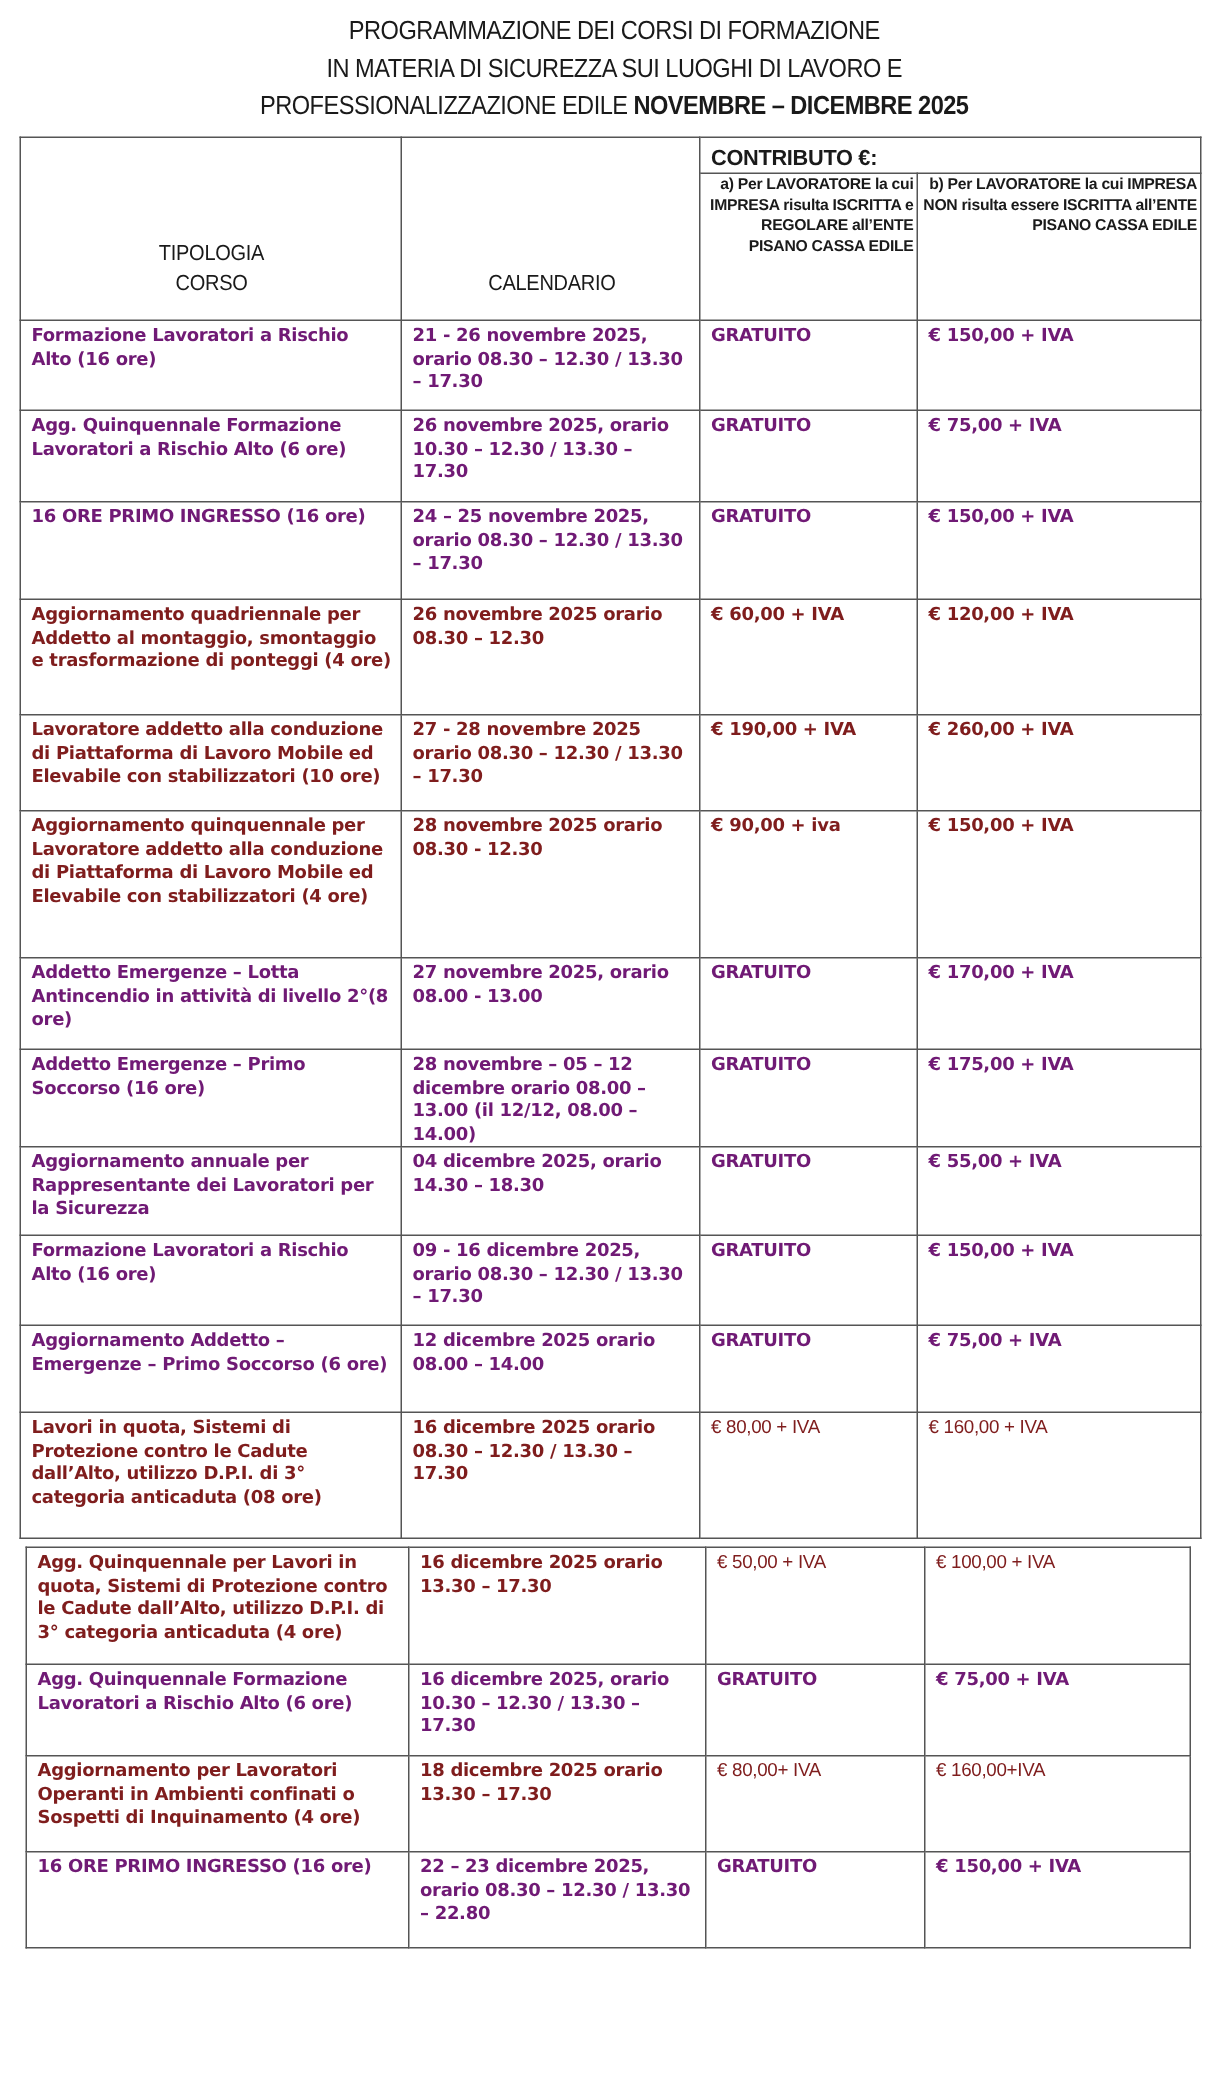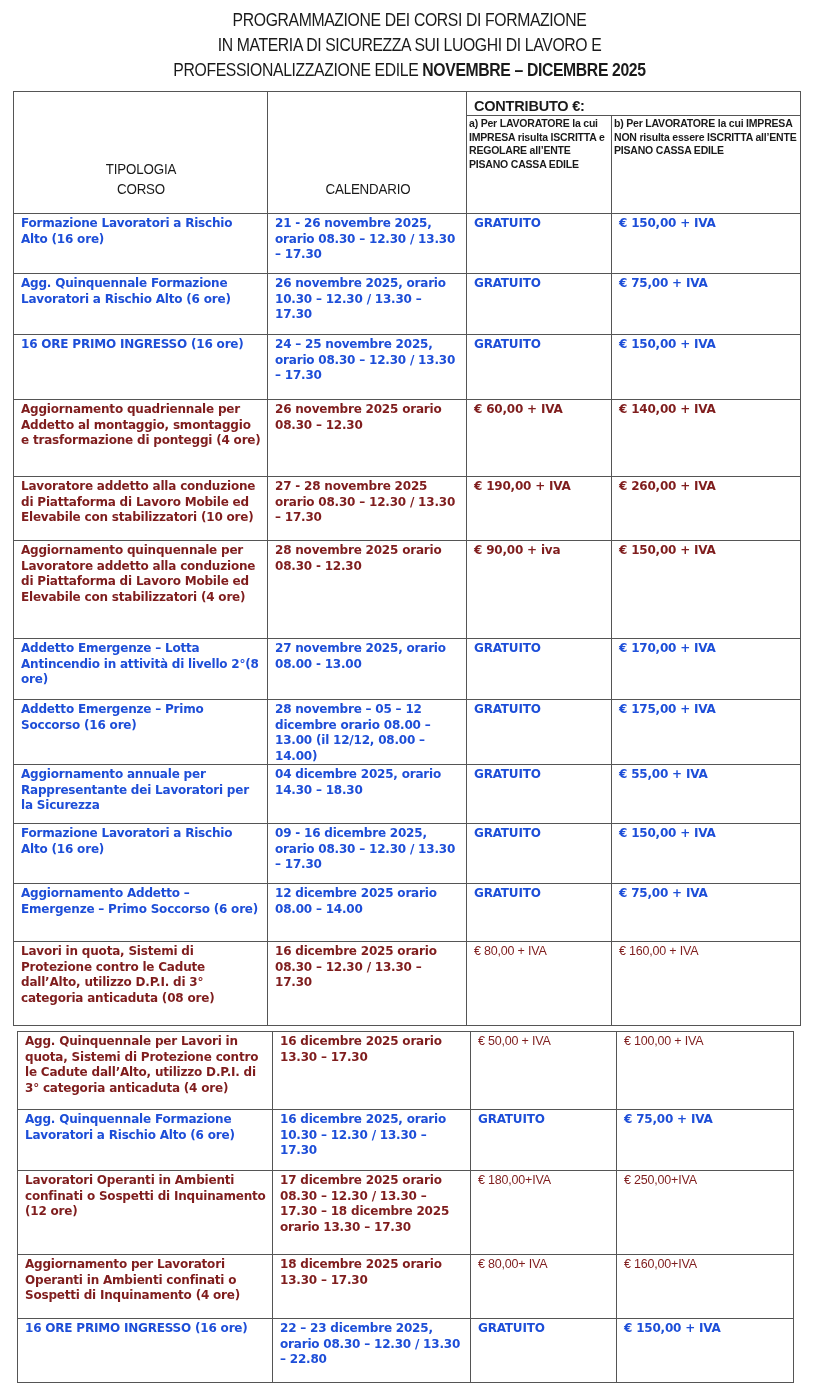--- a/index.html
+++ b/index.html
@@ -63,27 +63,27 @@
       font-size: 14.5px !important;
       text-align: left;
       vertical-align: bottom !important;
       padding-bottom: 1px !important;
       font-weight: bold !important;
       font-family: "Liberation Sans", sans-serif;
     }
     .hdr-sub {
       font-size: 10.5px !important;
       line-height: 13.5px !important;
-      text-align: left;
+      text-align: right;
       font-family: "Liberation Sans", sans-serif;
       font-weight: bold;
       padding: 1px 2px 0 2px !important;
       letter-spacing: -0.2px;
     }
-    .green { color: #1d4ed8; }
+    .green { color: #701a75; }
     .black { color: #7f1d1d; }
     .center { text-align: left; }
     .light { font-weight: normal !important; font-family: "Liberation Sans", sans-serif; font-size: 12.5px !important; }
   </style>
 </head>
 <body>
 
 <div class="title">
   <span class="line">PROGRAMMAZIONE DEI CORSI DI FORMAZIONE</span>
   <span class="line">IN MATERIA DI SICUREZZA SUI LUOGHI DI LAVORO E</span>
@@ -127,21 +127,21 @@
       <tr style="height: 65px;">
         <td class="green">16 ORE PRIMO INGRESSO (16 ore)</td>
         <td class="green center">24 – 25 novembre 2025, orario 08.30 – 12.30 / 13.30 – 17.30</td>
         <td class="green center">GRATUITO</td>
         <td class="green center">€ 150,00 + IVA</td>
       </tr>
       <tr style="height: 77px;">
         <td class="black">Aggiornamento quadriennale per Addetto al montaggio, smontaggio e trasformazione di ponteggi (4 ore)</td>
         <td class="black">26 novembre 2025 orario 08.30 – 12.30</td>
         <td class="black center">€ 60,00 + IVA</td>
-        <td class="black center">€ 140,00 + IVA</td>
+        <td class="black center">€ 120,00 + IVA</td>
       </tr>
       <tr style="height: 64px;">
         <td class="black">Lavoratore addetto alla conduzione di Piattaforma di Lavoro Mobile ed Elevabile con stabilizzatori (10 ore)</td>
         <td class="black">27 - 28 novembre 2025 orario 08.30 – 12.30 / 13.30 – 17.30</td>
         <td class="black center">€ 190,00 + IVA</td>
         <td class="black center">€ 260,00 + IVA</td>
       </tr>
       <tr style="height: 98px;">
         <td class="black">Aggiornamento quinquennale per Lavoratore addetto alla conduzione di Piattaforma di Lavoro Mobile ed Elevabile con stabilizzatori (4 ore)</td>
         <td class="black">28 novembre 2025 orario 08.30 - 12.30</td>
@@ -200,26 +200,20 @@
         <td class="black center">16 dicembre 2025 orario 13.30 – 17.30</td>
         <td class="black center light">€ 50,00 + IVA</td>
         <td class="black center light">€ 100,00 + IVA</td>
       </tr>
       <tr style="height: 61px;">
         <td class="green">Agg. Quinquennale Formazione Lavoratori a Rischio Alto (6 ore)</td>
         <td class="green center">16 dicembre 2025, orario 10.30 – 12.30 / 13.30 – 17.30</td>
         <td class="green center">GRATUITO</td>
         <td class="green center">€ 75,00 + IVA</td>
       </tr>
-      <tr style="height: 84px;">
-        <td class="black">Lavoratori Operanti in Ambienti confinati o Sospetti di Inquinamento (12 ore)</td>
-        <td class="black center">17 dicembre 2025 orario 08.30 – 12.30 / 13.30 – 17.30 – 18 dicembre 2025 orario 13.30 – 17.30</td>
-        <td class="black center light">€ 180,00+IVA</td>
-        <td class="black center light">€ 250,00+IVA</td>
-      </tr>
       <tr style="height: 64px;">
         <td class="black">Aggiornamento per Lavoratori Operanti in Ambienti confinati o Sospetti di Inquinamento (4 ore)</td>
         <td class="black center">18 dicembre 2025 orario 13.30 – 17.30</td>
         <td class="black center light">€ 80,00+ IVA</td>
         <td class="black center light">€ 160,00+IVA</td>
       </tr>
       <tr style="height: 64px;">
         <td class="green">16 ORE PRIMO INGRESSO (16 ore)</td>
         <td class="green">22 – 23 dicembre 2025, orario 08.30 – 12.30 / 13.30 – 22.80</td>
         <td class="green center">GRATUITO</td>

